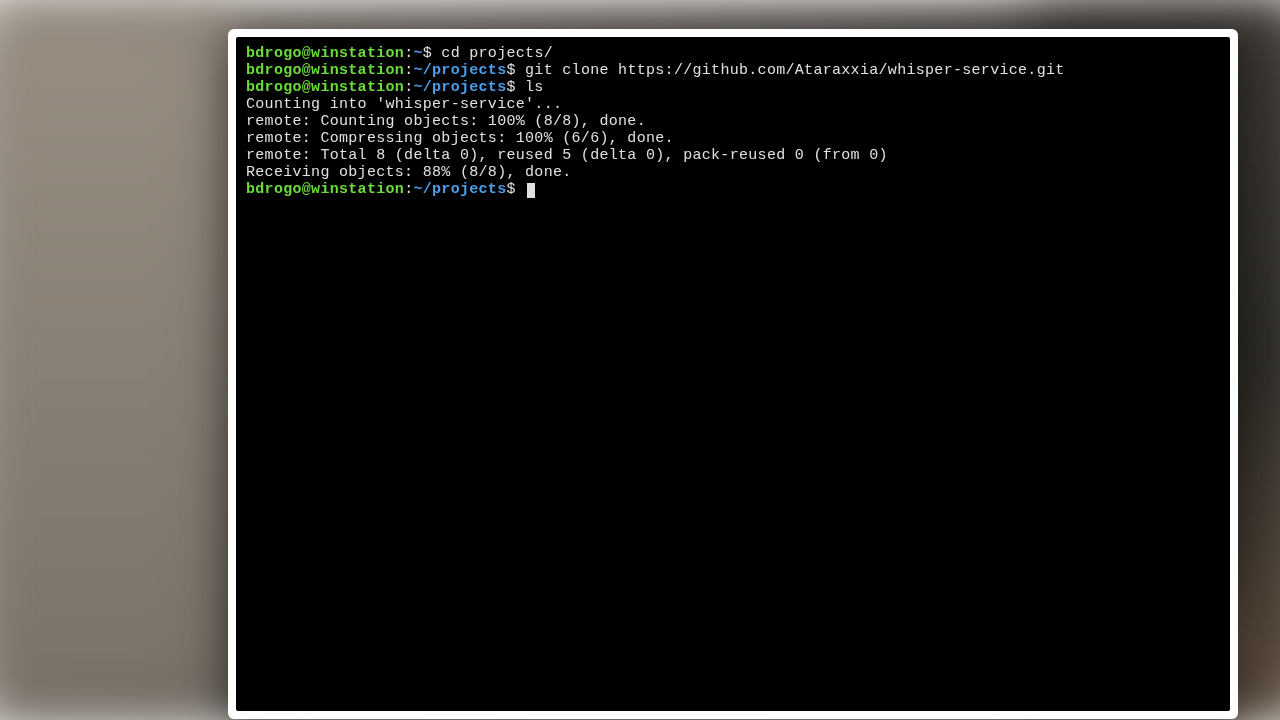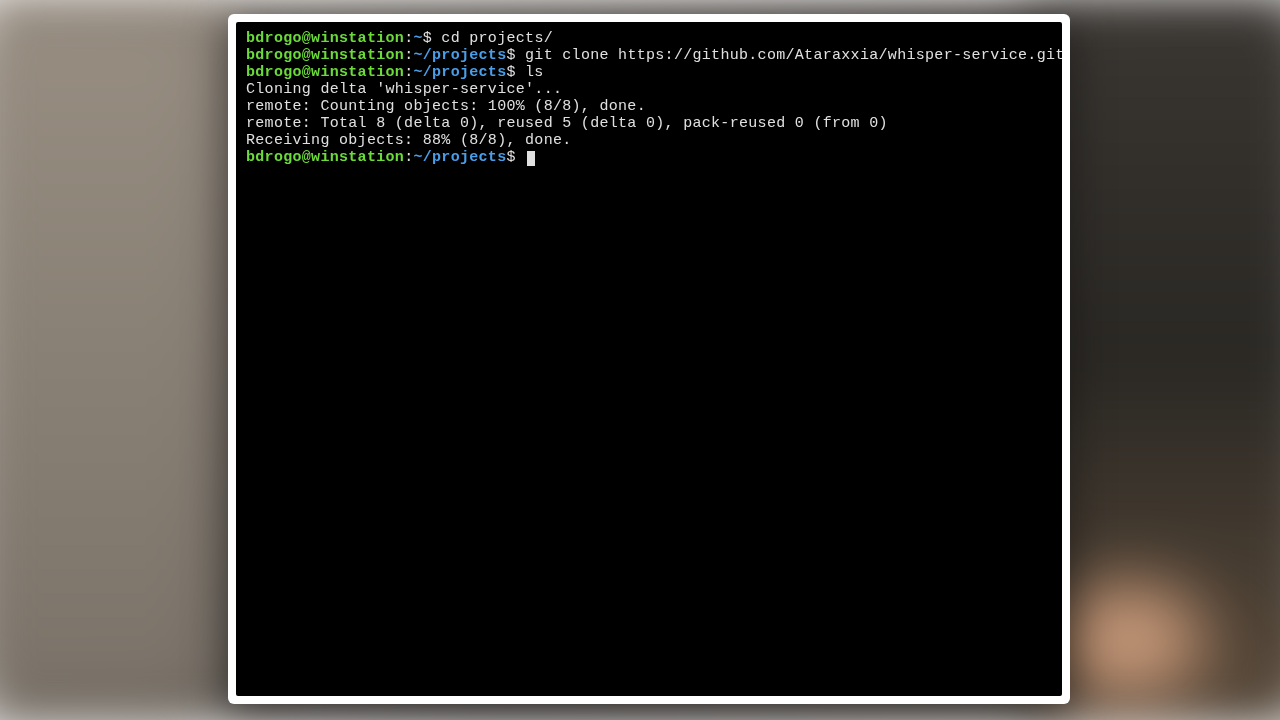--- a/index.html
+++ b/index.html
@@ -39,22 +39,22 @@
       right: 60px;
       bottom: 10px;
       width: 180px;
       height: 140px;
       background: radial-gradient(ellipse at center, #d4a78a 0%, #b88a6a 50%, transparent 70%);
       filter: blur(25px);
     }
     .terminal-window {
       position: absolute;
       left: 228px;
-      top: 14px;
-      width: 842px;
+      top: 29px;
+      width: 1010px;
       height: 690px;
       background: #ffffff;
       border-radius: 6px;
       box-shadow: 0 10px 40px rgba(0,0,0,0.5);
       padding: 8px;
     }
     .terminal-inner {
       width: 100%;
       height: 100%;
       background: #000000;
@@ -103,19 +103,20 @@
   <div class="bg-shape-2"></div>
   <div class="bg-shape-1"></div>
   <div class="bg-hand"></div>
 </div>
 
 <div class="terminal-window">
   <div class="terminal-inner" id="term-body">
   <div class="term-line"><span class="prompt-user">bdrogo@winstation</span><span class="prompt-sep">:</span><span class="prompt-path">~</span><span class="prompt-dollar">$</span><span class="cmd-text"> cd projects/</span></div>
       <div class="term-line"><span class="prompt-user">bdrogo@winstation</span><span class="prompt-sep">:</span><span class="prompt-path">~/projects</span><span class="prompt-dollar">$</span><span class="cmd-text"> git clone https://github.com/Ataraxxia/whisper-service.git</span></div>
       <div class="term-line"><span class="prompt-user">bdrogo@winstation</span><span class="prompt-sep">:</span><span class="prompt-path">~/projects</span><span class="prompt-dollar">$</span><span class="cmd-text"> ls</span></div>
-      <div class="term-line"><span class="cmd-text">Cloning delta 'whisper-service'...</span></div>
+      <div class="term-line"><span class="cmd-text">Counting into 'whisper-service'...</span></div>
       <div class="term-line"><span class="cmd-text">remote: Counting objects: 100% (8/8), done.</span></div>
+      <div class="term-line"><span class="cmd-text">remote: Compressing objects: 100% (6/6), done.</span></div>
       <div class="term-line"><span class="cmd-text">remote: Total 8 (delta 0), reused 5 (delta 0), pack-reused 0 (from 0)</span></div>
       <div class="term-line"><span class="cmd-text">Receiving objects: 88% (8/8), done.</span></div>
       <div class="term-line"><span class="prompt-user">bdrogo@winstation</span><span class="prompt-sep">:</span><span class="prompt-path">~/projects</span><span class="prompt-dollar">$</span><span class="cmd-text"> </span><span class="cursor-block"></span></div>
     </div>
 </div>
 
 </body></html>

